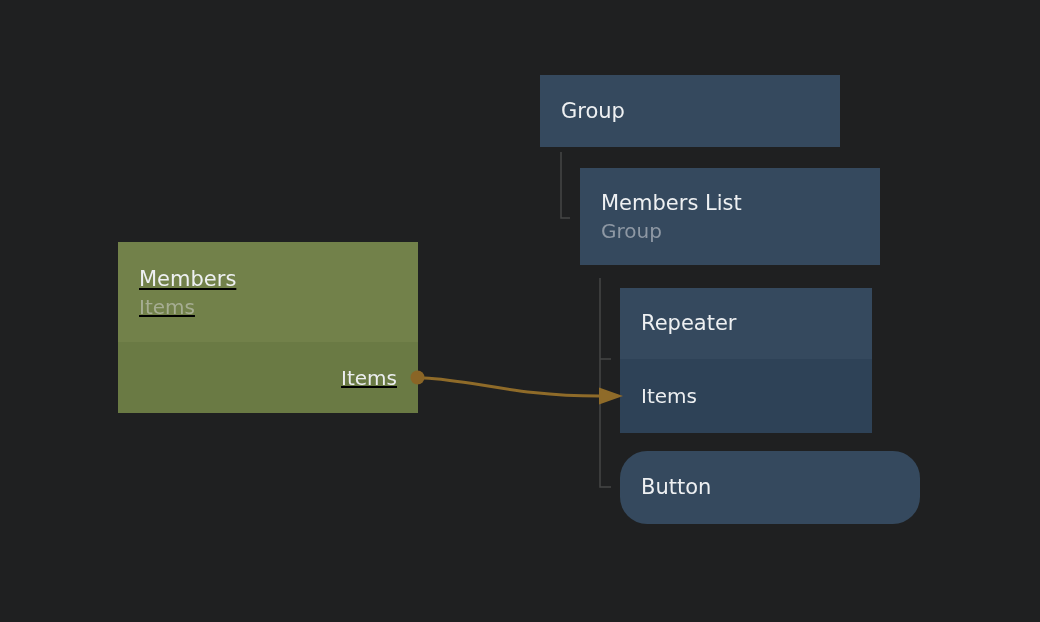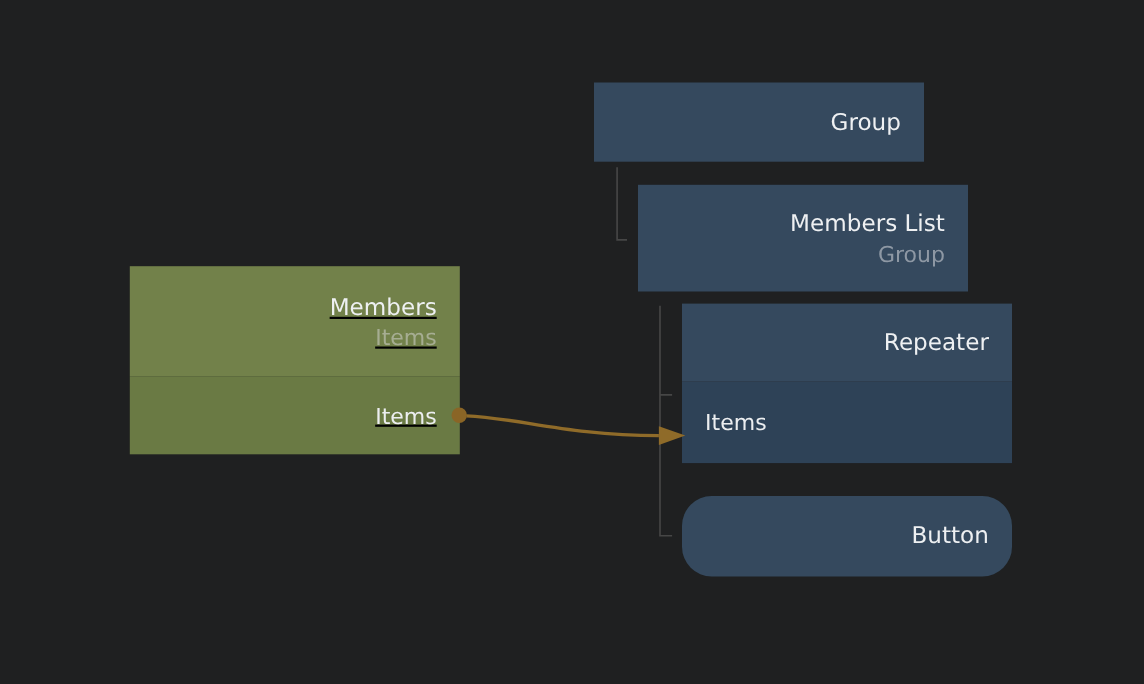--- a/index.html
+++ b/index.html
@@ -8,21 +8,20 @@
     width: 1040px;
     height: 622px;
     overflow: hidden;
     background: var(--canvas-bg, #1f2021);
     font-family: "DejaVu Sans", "Liberation Sans", sans-serif;
   }
   .canvas {
     position: relative;
     width: 1040px;
     height: 622px;
-    text-align: right;
   }
   .node {
     position: absolute;
     display: flex;
     flex-direction: column;
   }
   .node .hdr {
     display: flex;
     flex-direction: column;
     justify-content: center;
@@ -86,21 +85,21 @@
     </div>
   </div>
 
   <div class="node blue" style="left:580px; top:168px; width:300px; height:97px;">
     <div class="hdr" style="flex:1;">
       <div class="title">Members List</div>
       <div class="subtitle">Group</div>
     </div>
   </div>
 
-  <div class="node blue" style="left:620px; top:276px; width:300px; height:145px;">
+  <div class="node blue" style="left:620px; top:288px; width:252px; height:145px;">
     <div class="hdr" style="height:71px;">
       <div class="title">Repeater</div>
     </div>
     <div class="section" style="height:74px;">
       <span>Items</span>
     </div>
   </div>
 
   <div class="node blue" style="left:620px; top:451px; width:300px; height:73px;">
     <div class="hdr" style="flex:1;border-radius:27px;">

